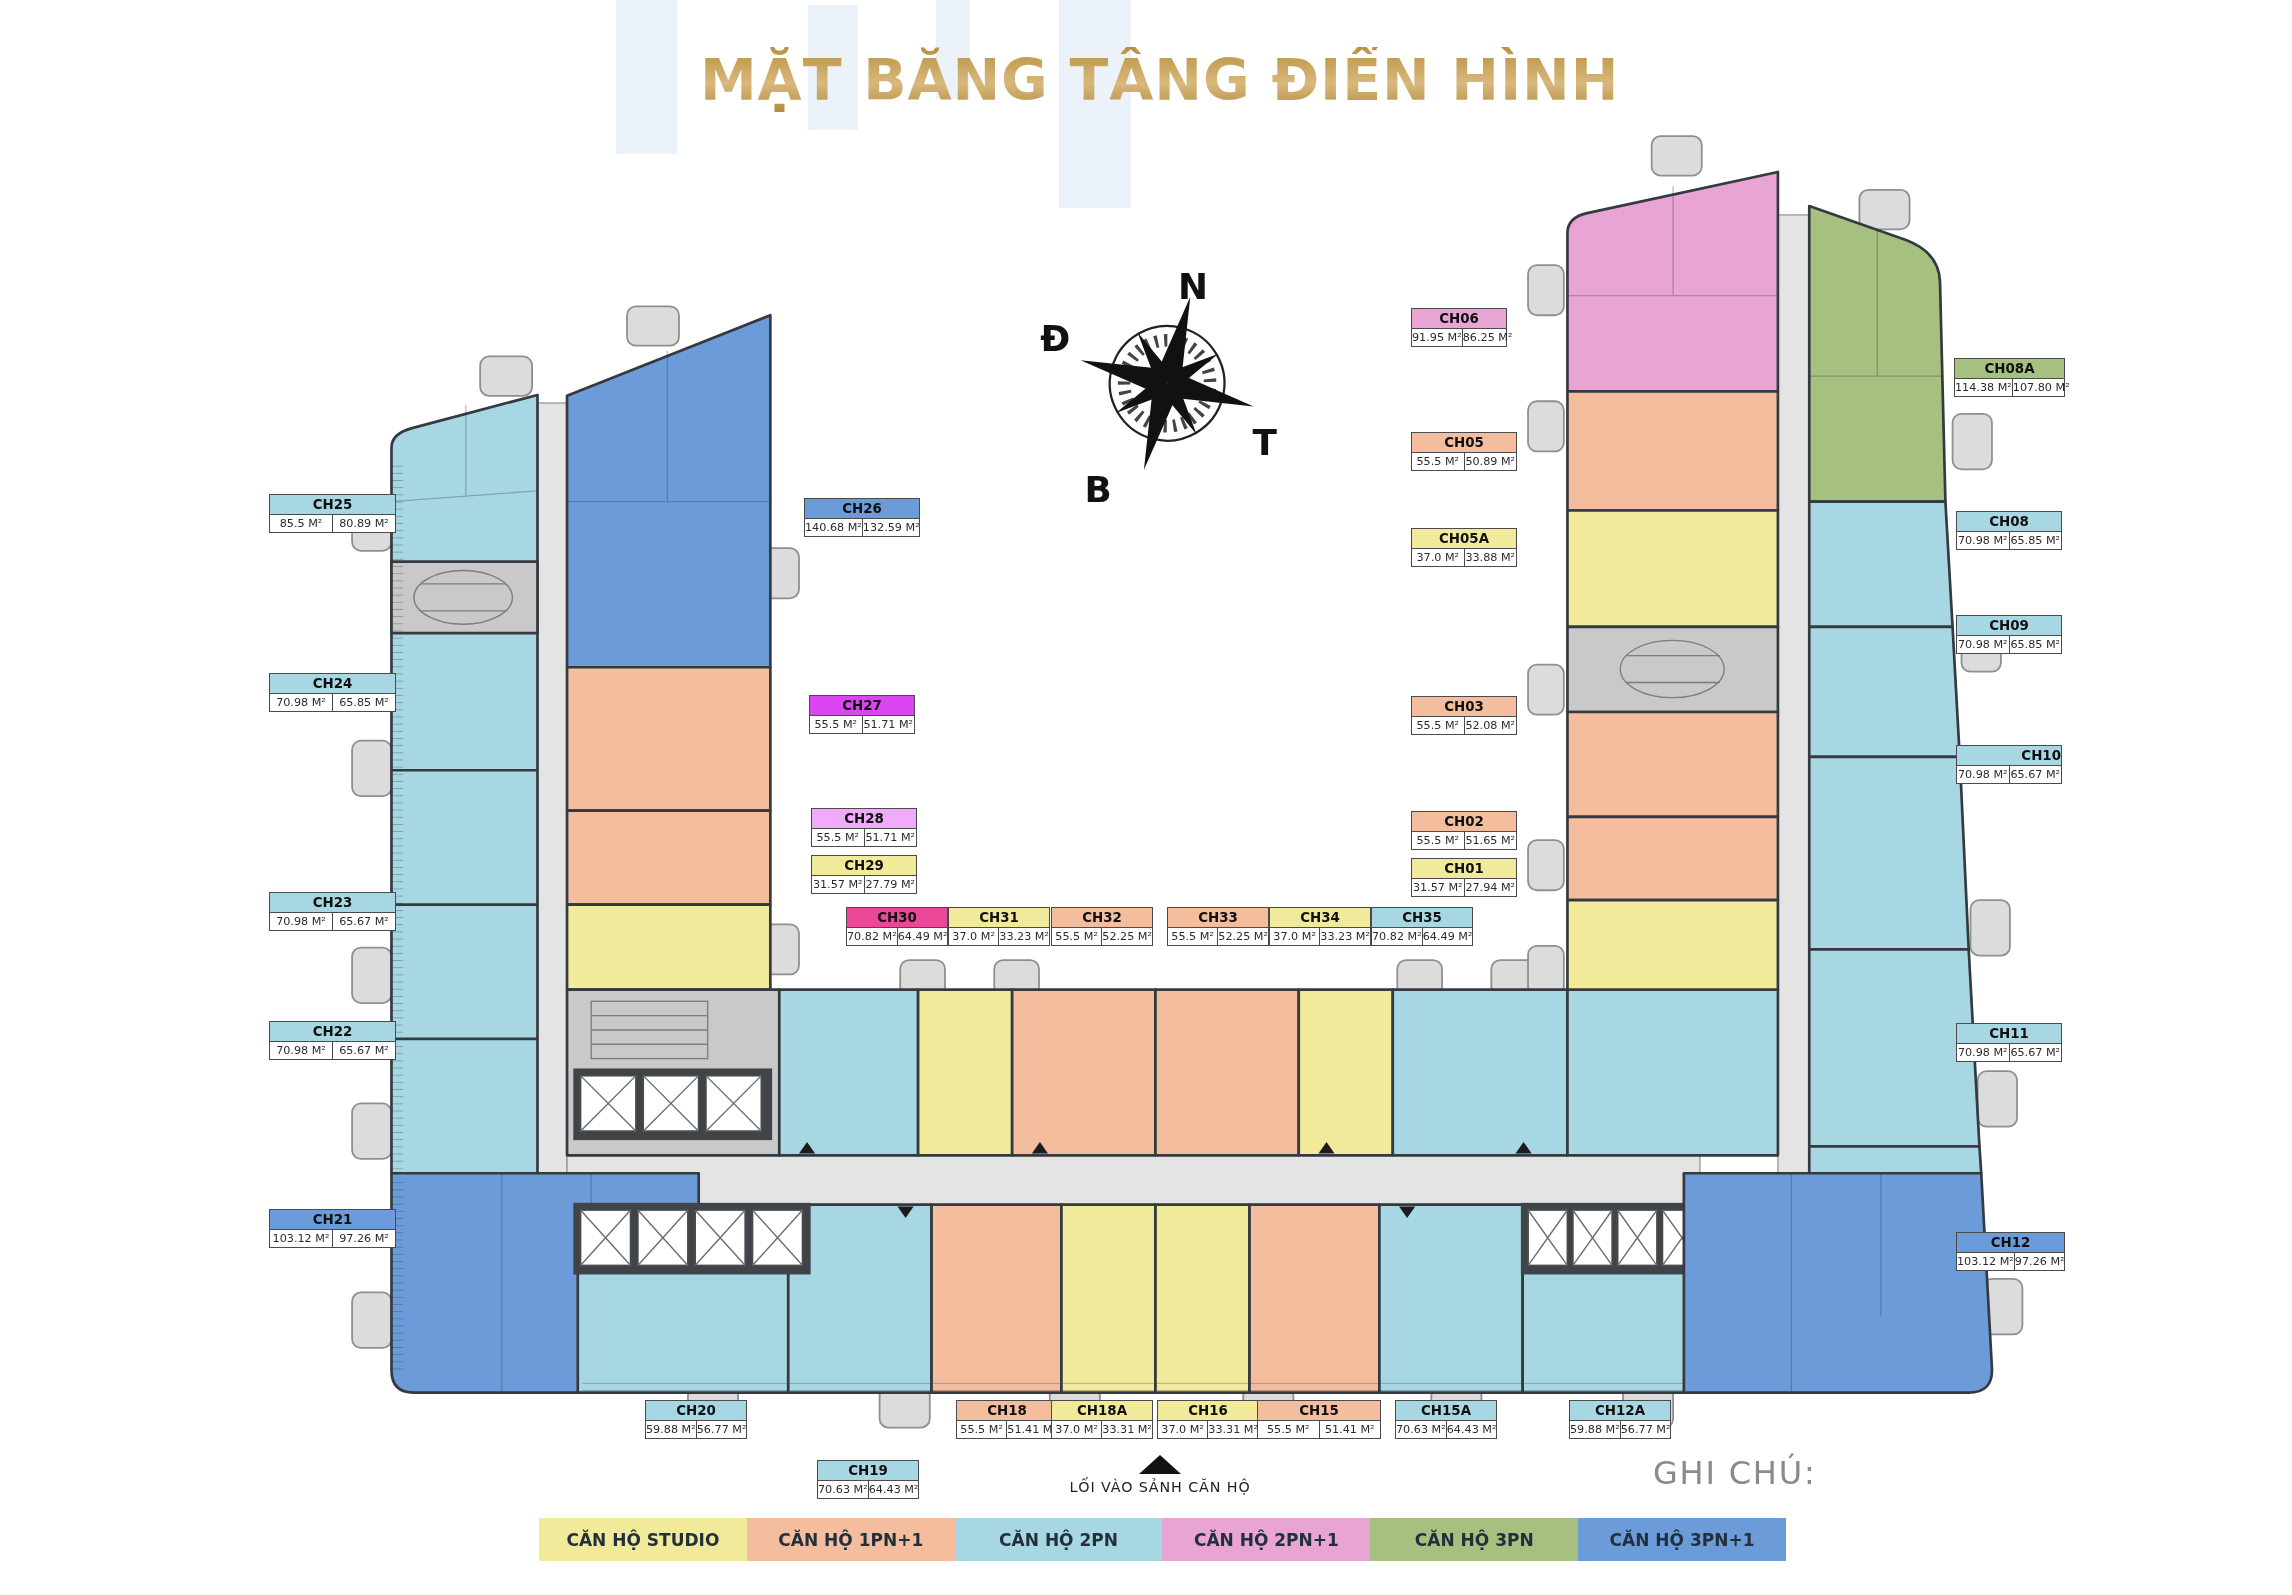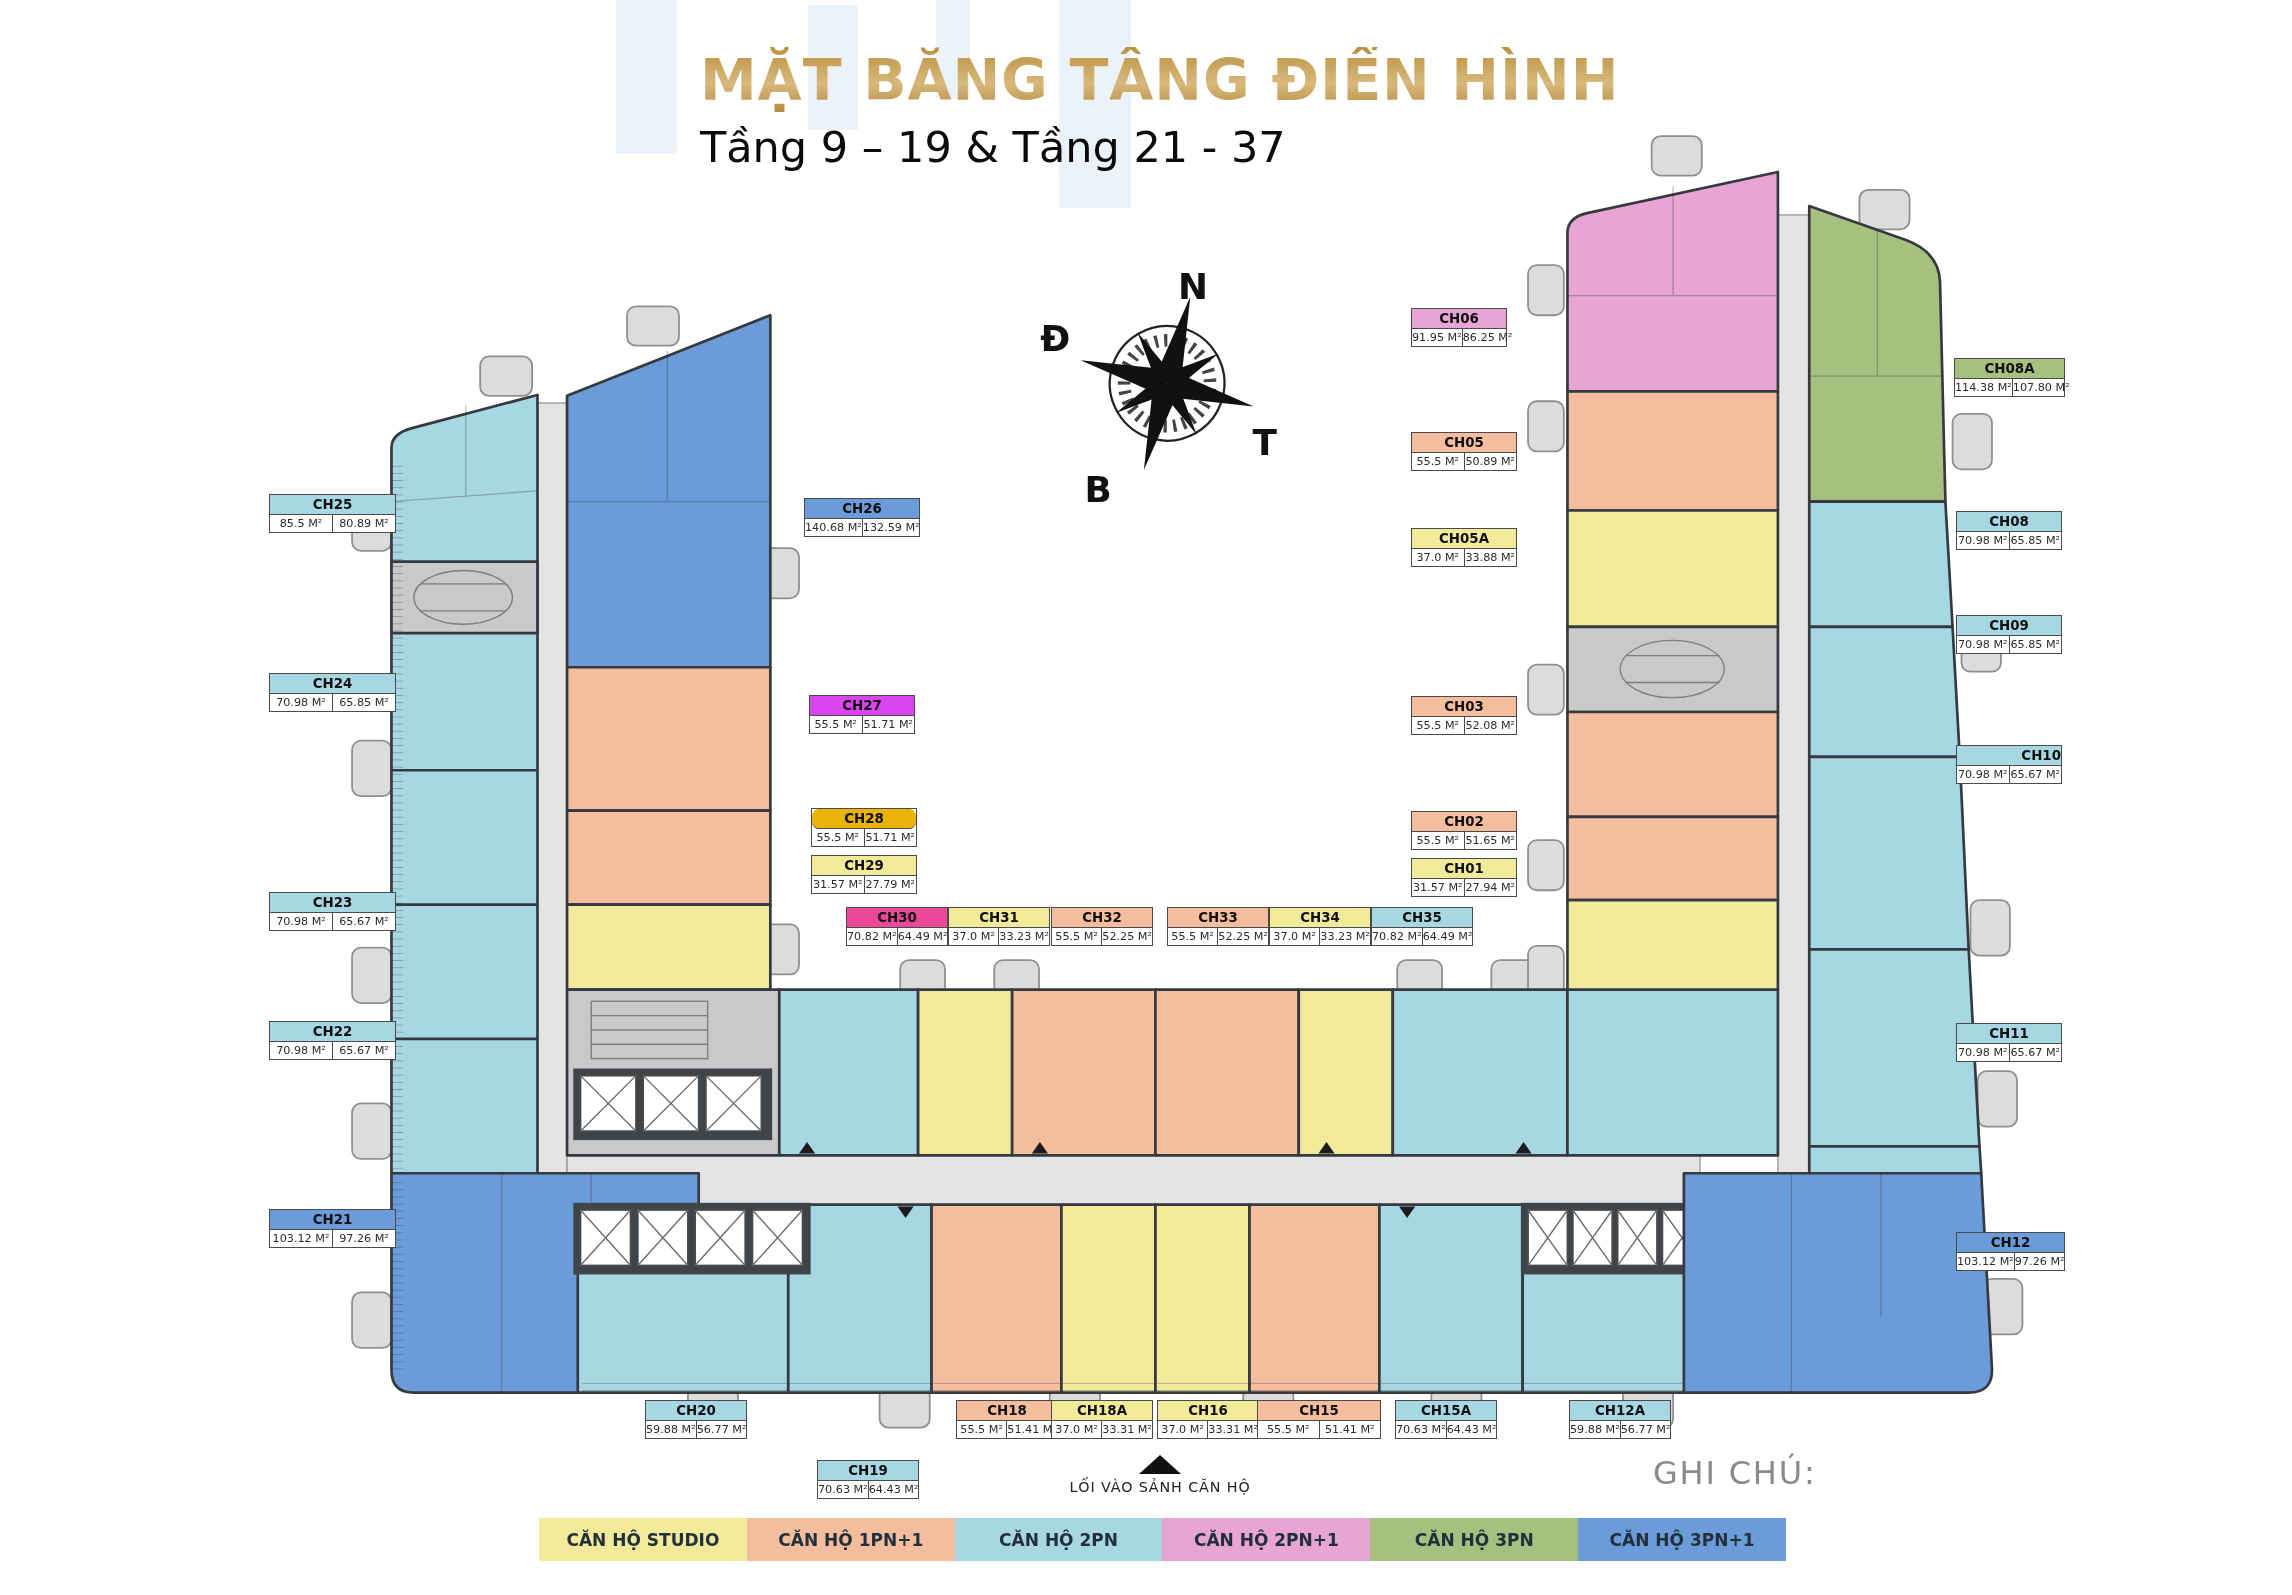--- a/index.html
+++ b/index.html
@@ -48,21 +48,20 @@
 
 <div class="page">
 
   <div class="bgbar" style="left:616px;top:0;width:61px;height:154px;"></div>
   <div class="bgbar" style="left:808px;top:5.4px;width:50px;height:125px;"></div>
   <div class="bgbar" style="left:936px;top:0;width:34px;height:99px;"></div>
   <div class="bgbar" style="left:1059px;top:0;width:72px;height:208px;"></div>
 
   <div class="hdr">
     <div class="title">MẶT BẰNG TẦNG ĐIỂN HÌNH</div>
-    <div class="subtitle">Tầng 9 – 19 &amp; Tầng 21 - 37</div>
   </div>
 
   <svg id="plan" width="2293" height="1596" viewBox="0 0 2560 1782">
     <defs>
       <pattern id="hatch" width="8" height="8" patternUnits="userSpaceOnUse" patternTransform="rotate(90)">
         <line x1="0" y1="0" x2="0" y2="8" stroke="#2f3540" stroke-opacity=".35" stroke-width="2"></line>
       </pattern>
     </defs>
 
     <g>
@@ -290,21 +289,21 @@
     </div>
   </div>
       <div class="unit" style="left: 809px; top: 695px; width: 106px;">
     <div class="u-id" style="background: #d946ef;">CH27</div>
     <div class="u-areas">
       <div class="u-a1">55.5 M²</div>
       <div class="u-a2">51.71 M²</div>
     </div>
   </div>
       <div class="unit" style="left: 811px; top: 808px; width: 106px;">
-    <div class="u-id" style="background: #eab308; border-radius: 7px;">CH28</div>
+    <div class="u-id" style="background: #f0abfc;">CH28</div>
     <div class="u-areas">
       <div class="u-a1">55.5 M²</div>
       <div class="u-a2">51.71 M²</div>
     </div>
   </div>
       <div class="unit" style="left: 811px; top: 855px; width: 106px;">
     <div class="u-id" style="background: rgb(242, 234, 155);">CH29</div>
     <div class="u-areas">
       <div class="u-a1">31.57 M²</div>
       <div class="u-a2">27.79 M²</div>

